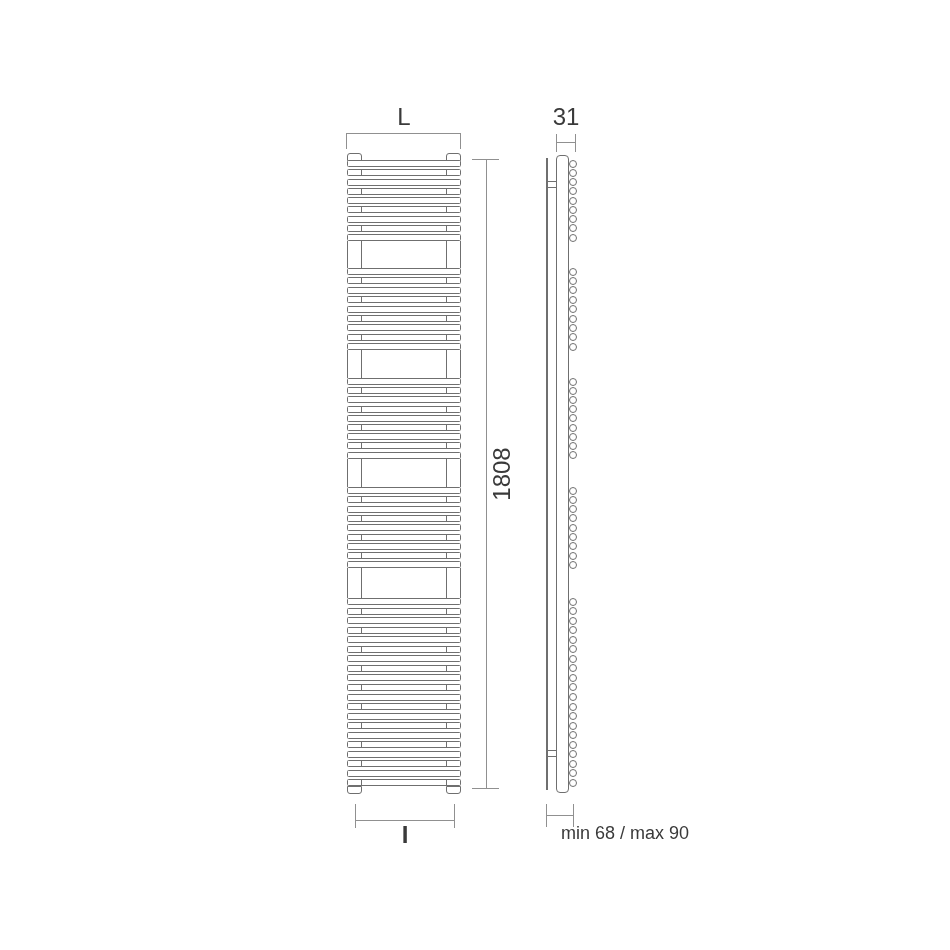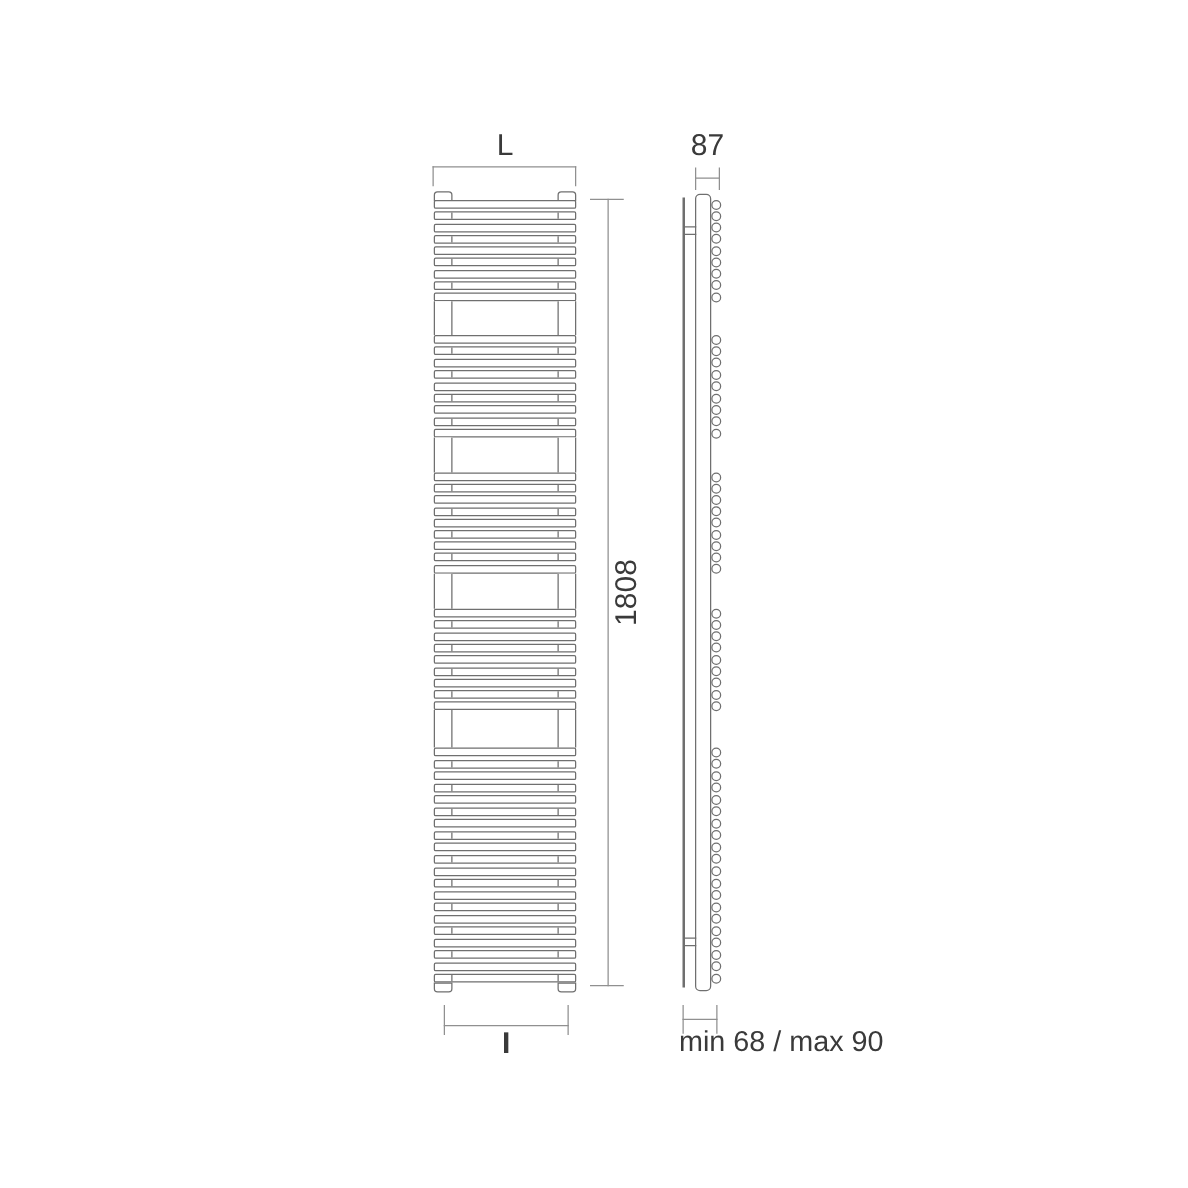--- a/index.html
+++ b/index.html
@@ -36,21 +36,21 @@
     position:absolute; box-sizing:border-box; left:547px; width:10px; height:7px;
     border-top:1px solid var(--line); border-bottom:1px solid var(--line);
   }
   
   .dim-h { position:absolute; height:1px; background:var(--dim); }
   .dim-v { position:absolute; width:1px;  background:var(--dim); }
   .dim-text {
     position:absolute; color:var(--text); font-size:24px; line-height:24px;
     text-align:center; white-space:nowrap;
   }
-  .dim-text.small { font-size:23px; line-height:23px; }
+  .dim-text.small { font-size:18px; line-height:23px; }
   .rot { transform:rotate(-90deg); }
 </style>
 </head>
 <body>
 
 <div id="canvas">
 
   <div id="front-view">
       <div class="cap" style="left: 347px; top: 153px;"></div>
       <div class="cap" style="left: 446px; top: 153px;"></div>
@@ -280,21 +280,21 @@
   </div>
 
   <div>
     <div class="dim-h" style="left:355px; top:820px; width:100px;"></div>
     <div class="dim-v" style="left:355px; top:804px; height:24px;"></div>
     <div class="dim-v" style="left:454px; top:804px; height:24px;"></div>
     <div class="dim-text" style="left:375px; top:823px; width:60px; font-weight:bold;">I</div>
   </div>
 
   <div>
-    <div class="dim-text" style="left:536px; top:105px; width:60px;">87</div>
+    <div class="dim-text" style="left:536px; top:105px; width:60px;">31</div>
     <div class="dim-h" style="left:556px; top:142px; width:20px;"></div>
     <div class="dim-v" style="left:556px; top:134px; height:18px;"></div>
     <div class="dim-v" style="left:575px; top:134px; height:18px;"></div>
   </div>
 
   <div>
     <div class="dim-h" style="left:546px; top:815px; width:28px;"></div>
     <div class="dim-v" style="left:546px; top:804px; height:23px;"></div>
     <div class="dim-v" style="left:573px; top:804px; height:23px;"></div>
     <div class="dim-text small" style="left:525px; top:822px; width:200px;">min 68 / max 90</div>

